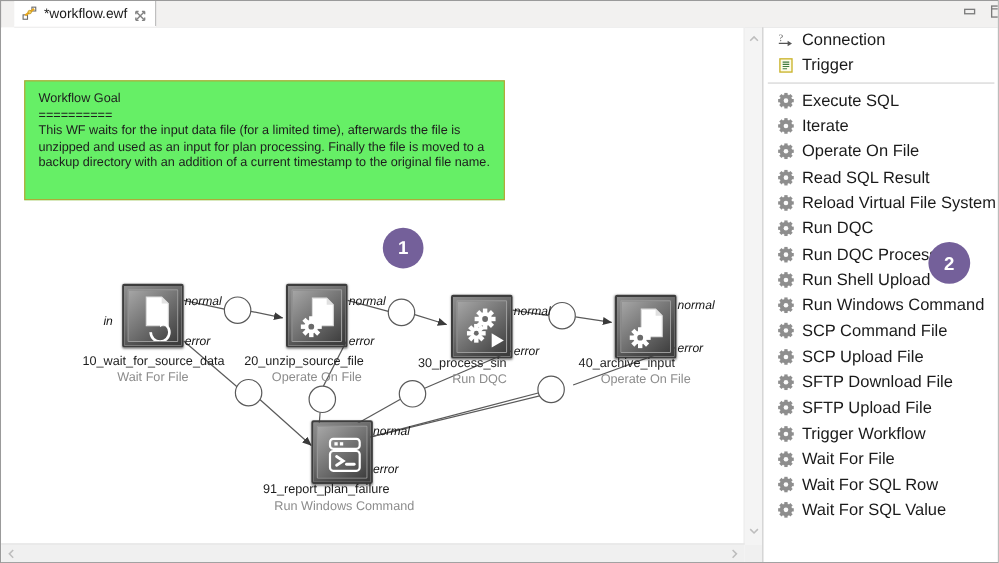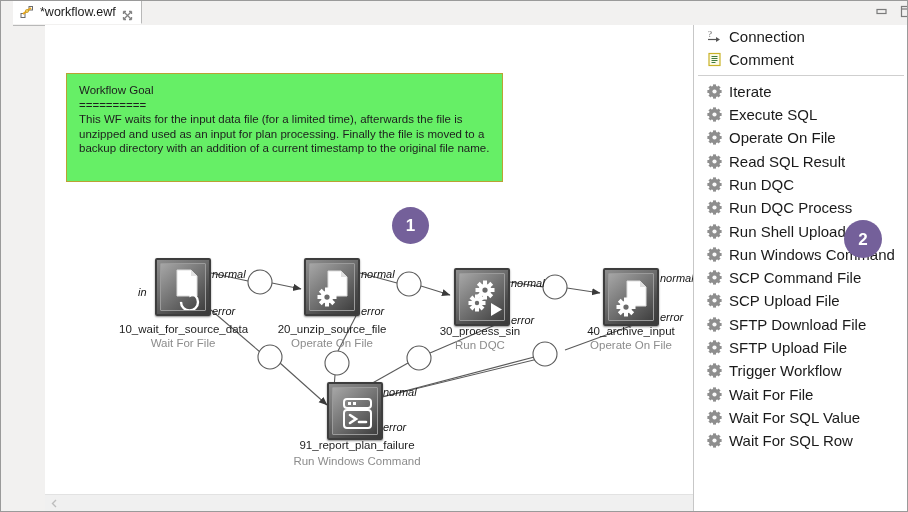--- a/index.html
+++ b/index.html
@@ -21,21 +21,21 @@
        border-bottom:1px solid #ffffff;box-sizing:border-box;}
   .tab-title{font-size:12.5px;color:#1b1b1b;white-space:nowrap;}
   .tab-icon{width:14px;height:14px;position:relative;display:block;}
   .close-x{width:11px;height:11px;display:block;opacity:.75;}
 
   .wincontrols{position:absolute;right:6px;top:3px;display:flex;gap:12px;align-items:center;}
   .wc{width:13px;height:13px;display:block;}
 
   
   .canvas-wrap{position:absolute;left:0;top:24px;width:692px;height:486px;
-               background:#ffffff;overflow:hidden;margin-left:44px;}
+               background:#ffffff;overflow:hidden;}
   .canvas{position:absolute;left:0;top:0;width:676px;height:470px;background:#ffffff;}
   .vscroll{position:absolute;right:0;top:0;width:16px;height:470px;background:#f4f4f4;
            border-left:1px solid #ededed;}
   .hscroll{position:absolute;left:0;bottom:0;width:676px;height:16px;background:#f0f0f0;
            border-top:1px solid #e2e2e2;}
   .sc-arrow{position:absolute;font-size:10px;color:#bdbdbd;line-height:1;}
   .corner-box{position:absolute;right:0;bottom:0;width:16px;height:16px;background:#f0f0f0;}
 
   
   .comment{position:absolute;left:21px;top:48px;width:437px;height:109px;
@@ -52,21 +52,21 @@
   
   .node{position:absolute;width:56px;height:58px;box-sizing:border-box;
         border:2px solid #3d3d3d;border-radius:2px;
         background:linear-gradient(145deg,#8e8e8e 0%,#6f6f6f 38%,#4a4a4a 72%,#3a3a3a 100%);
         box-shadow:0 1px 2px rgba(0,0,0,.45);}
   .node .inner{position:absolute;left:3px;top:3px;right:3px;bottom:3px;
                border:1px solid #9b9b9b;border-radius:1px;overflow:hidden;}
   .node svg{position:absolute;left:0;top:0;}
 
   .nlabel{position:absolute;font-size:11.5px;color:#1d1d1d;white-space:nowrap;
-          text-align:center;}
+          }
   .ntype{position:absolute;font-size:11.5px;color:#8c8c8c;white-space:nowrap;
          text-align:center;}
   .plabel{position:absolute;font-size:11px;color:#141414;font-style:italic;
           white-space:nowrap;}
 
   
   .edges{position:absolute;left:0;top:0;width:676px;height:470px;pointer-events:none;}
 
   
   .palette{position:absolute;left:692px;top:24px;width:214px;height:486px;
@@ -364,78 +364,78 @@
       <div class="pitem">
         <span class="picon"><svg width="15" height="15" viewBox="0 0 15 15">
             <rect x="2" y="1.5" width="11" height="12" fill="#fdfbe8" stroke="#c9b227" stroke-width="1.2"></rect>
             <g stroke="#3f7a3f" stroke-width="1">
               <path d="M4.5 4.5 h6"></path>
               <path d="M4.5 6.5 h6"></path>
               <path d="M4.5 8.5 h6"></path>
               <path d="M4.5 10.5 h4"></path>
             </g>
           </svg></span>
-        <span class="plab">Comment</span>
+        <span class="plab">Trigger</span>
       </div>
       <div class="psep"></div>
       <div class="pitem">
         <span class="picon"><svg width="15" height="15" viewBox="0 0 15 15">
             <g fill="#8e8e8e" stroke="#6f6f6f" stroke-width=".5">
               <circle cx="7.5" cy="7.5" r="5.4"></circle>
             </g>
             <g fill="#8e8e8e">
               <rect x="11.6" y="6.0" width="3" height="3" transform="rotate(0,13.1,7.5)"></rect>
               <rect x="10.0" y="10.0" width="3" height="3" transform="rotate(45,11.5,11.5)"></rect>
               <rect x="6.0" y="11.6" width="3" height="3" transform="rotate(90,7.5,13.1)"></rect>
               <rect x="2.0" y="10.0" width="3" height="3" transform="rotate(135,3.5,11.5)"></rect>
               <rect x="0.4" y="6.0" width="3" height="3" transform="rotate(180,1.9,7.5)"></rect>
               <rect x="2.0" y="2.0" width="3" height="3" transform="rotate(225,3.5,3.5)"></rect>
               <rect x="6.0" y="0.4" width="3" height="3" transform="rotate(270,7.5,1.9)"></rect>
               <rect x="10.0" y="2.0" width="3" height="3" transform="rotate(315,11.5,3.5)"></rect>
             </g>
             <circle cx="7.5" cy="7.5" r="2.1" fill="#fbfbfb"></circle>
           </svg></span>
+        <span class="plab">Execute SQL</span>
+      </div>
+      <div class="pitem">
+        <span class="picon"><svg width="15" height="15" viewBox="0 0 15 15">
+            <g fill="#8e8e8e" stroke="#6f6f6f" stroke-width=".5">
+              <circle cx="7.5" cy="7.5" r="5.4"></circle>
+            </g>
+            <g fill="#8e8e8e">
+              <rect x="11.6" y="6.0" width="3" height="3" transform="rotate(0,13.1,7.5)"></rect>
+              <rect x="10.0" y="10.0" width="3" height="3" transform="rotate(45,11.5,11.5)"></rect>
+              <rect x="6.0" y="11.6" width="3" height="3" transform="rotate(90,7.5,13.1)"></rect>
+              <rect x="2.0" y="10.0" width="3" height="3" transform="rotate(135,3.5,11.5)"></rect>
+              <rect x="0.4" y="6.0" width="3" height="3" transform="rotate(180,1.9,7.5)"></rect>
+              <rect x="2.0" y="2.0" width="3" height="3" transform="rotate(225,3.5,3.5)"></rect>
+              <rect x="6.0" y="0.4" width="3" height="3" transform="rotate(270,7.5,1.9)"></rect>
+              <rect x="10.0" y="2.0" width="3" height="3" transform="rotate(315,11.5,3.5)"></rect>
+            </g>
+            <circle cx="7.5" cy="7.5" r="2.1" fill="#fbfbfb"></circle>
+          </svg></span>
         <span class="plab">Iterate</span>
       </div>
       <div class="pitem">
         <span class="picon"><svg width="15" height="15" viewBox="0 0 15 15">
             <g fill="#8e8e8e" stroke="#6f6f6f" stroke-width=".5">
               <circle cx="7.5" cy="7.5" r="5.4"></circle>
             </g>
             <g fill="#8e8e8e">
               <rect x="11.6" y="6.0" width="3" height="3" transform="rotate(0,13.1,7.5)"></rect>
               <rect x="10.0" y="10.0" width="3" height="3" transform="rotate(45,11.5,11.5)"></rect>
               <rect x="6.0" y="11.6" width="3" height="3" transform="rotate(90,7.5,13.1)"></rect>
               <rect x="2.0" y="10.0" width="3" height="3" transform="rotate(135,3.5,11.5)"></rect>
               <rect x="0.4" y="6.0" width="3" height="3" transform="rotate(180,1.9,7.5)"></rect>
               <rect x="2.0" y="2.0" width="3" height="3" transform="rotate(225,3.5,3.5)"></rect>
               <rect x="6.0" y="0.4" width="3" height="3" transform="rotate(270,7.5,1.9)"></rect>
               <rect x="10.0" y="2.0" width="3" height="3" transform="rotate(315,11.5,3.5)"></rect>
             </g>
             <circle cx="7.5" cy="7.5" r="2.1" fill="#fbfbfb"></circle>
           </svg></span>
-        <span class="plab">Execute SQL</span>
-      </div>
-      <div class="pitem">
-        <span class="picon"><svg width="15" height="15" viewBox="0 0 15 15">
-            <g fill="#8e8e8e" stroke="#6f6f6f" stroke-width=".5">
-              <circle cx="7.5" cy="7.5" r="5.4"></circle>
-            </g>
-            <g fill="#8e8e8e">
-              <rect x="11.6" y="6.0" width="3" height="3" transform="rotate(0,13.1,7.5)"></rect>
-              <rect x="10.0" y="10.0" width="3" height="3" transform="rotate(45,11.5,11.5)"></rect>
-              <rect x="6.0" y="11.6" width="3" height="3" transform="rotate(90,7.5,13.1)"></rect>
-              <rect x="2.0" y="10.0" width="3" height="3" transform="rotate(135,3.5,11.5)"></rect>
-              <rect x="0.4" y="6.0" width="3" height="3" transform="rotate(180,1.9,7.5)"></rect>
-              <rect x="2.0" y="2.0" width="3" height="3" transform="rotate(225,3.5,3.5)"></rect>
-              <rect x="6.0" y="0.4" width="3" height="3" transform="rotate(270,7.5,1.9)"></rect>
-              <rect x="10.0" y="2.0" width="3" height="3" transform="rotate(315,11.5,3.5)"></rect>
-            </g>
-            <circle cx="7.5" cy="7.5" r="2.1" fill="#fbfbfb"></circle>
-          </svg></span>
         <span class="plab">Operate On File</span>
       </div>
       <div class="pitem">
         <span class="picon"><svg width="15" height="15" viewBox="0 0 15 15">
             <g fill="#8e8e8e" stroke="#6f6f6f" stroke-width=".5">
               <circle cx="7.5" cy="7.5" r="5.4"></circle>
             </g>
             <g fill="#8e8e8e">
               <rect x="11.6" y="6.0" width="3" height="3" transform="rotate(0,13.1,7.5)"></rect>
               <rect x="10.0" y="10.0" width="3" height="3" transform="rotate(45,11.5,11.5)"></rect>
@@ -460,20 +460,39 @@
               <rect x="10.0" y="10.0" width="3" height="3" transform="rotate(45,11.5,11.5)"></rect>
               <rect x="6.0" y="11.6" width="3" height="3" transform="rotate(90,7.5,13.1)"></rect>
               <rect x="2.0" y="10.0" width="3" height="3" transform="rotate(135,3.5,11.5)"></rect>
               <rect x="0.4" y="6.0" width="3" height="3" transform="rotate(180,1.9,7.5)"></rect>
               <rect x="2.0" y="2.0" width="3" height="3" transform="rotate(225,3.5,3.5)"></rect>
               <rect x="6.0" y="0.4" width="3" height="3" transform="rotate(270,7.5,1.9)"></rect>
               <rect x="10.0" y="2.0" width="3" height="3" transform="rotate(315,11.5,3.5)"></rect>
             </g>
             <circle cx="7.5" cy="7.5" r="2.1" fill="#fbfbfb"></circle>
           </svg></span>
+        <span class="plab">Reload Virtual File System</span>
+      </div>
+      <div class="pitem">
+        <span class="picon"><svg width="15" height="15" viewBox="0 0 15 15">
+            <g fill="#8e8e8e" stroke="#6f6f6f" stroke-width=".5">
+              <circle cx="7.5" cy="7.5" r="5.4"></circle>
+            </g>
+            <g fill="#8e8e8e">
+              <rect x="11.6" y="6.0" width="3" height="3" transform="rotate(0,13.1,7.5)"></rect>
+              <rect x="10.0" y="10.0" width="3" height="3" transform="rotate(45,11.5,11.5)"></rect>
+              <rect x="6.0" y="11.6" width="3" height="3" transform="rotate(90,7.5,13.1)"></rect>
+              <rect x="2.0" y="10.0" width="3" height="3" transform="rotate(135,3.5,11.5)"></rect>
+              <rect x="0.4" y="6.0" width="3" height="3" transform="rotate(180,1.9,7.5)"></rect>
+              <rect x="2.0" y="2.0" width="3" height="3" transform="rotate(225,3.5,3.5)"></rect>
+              <rect x="6.0" y="0.4" width="3" height="3" transform="rotate(270,7.5,1.9)"></rect>
+              <rect x="10.0" y="2.0" width="3" height="3" transform="rotate(315,11.5,3.5)"></rect>
+            </g>
+            <circle cx="7.5" cy="7.5" r="2.1" fill="#fbfbfb"></circle>
+          </svg></span>
         <span class="plab">Run DQC</span>
       </div>
       <div class="pitem">
         <span class="picon"><svg width="15" height="15" viewBox="0 0 15 15">
             <g fill="#8e8e8e" stroke="#6f6f6f" stroke-width=".5">
               <circle cx="7.5" cy="7.5" r="5.4"></circle>
             </g>
             <g fill="#8e8e8e">
               <rect x="11.6" y="6.0" width="3" height="3" transform="rotate(0,13.1,7.5)"></rect>
               <rect x="10.0" y="10.0" width="3" height="3" transform="rotate(45,11.5,11.5)"></rect>
@@ -650,40 +669,40 @@
               <rect x="10.0" y="10.0" width="3" height="3" transform="rotate(45,11.5,11.5)"></rect>
               <rect x="6.0" y="11.6" width="3" height="3" transform="rotate(90,7.5,13.1)"></rect>
               <rect x="2.0" y="10.0" width="3" height="3" transform="rotate(135,3.5,11.5)"></rect>
               <rect x="0.4" y="6.0" width="3" height="3" transform="rotate(180,1.9,7.5)"></rect>
               <rect x="2.0" y="2.0" width="3" height="3" transform="rotate(225,3.5,3.5)"></rect>
               <rect x="6.0" y="0.4" width="3" height="3" transform="rotate(270,7.5,1.9)"></rect>
               <rect x="10.0" y="2.0" width="3" height="3" transform="rotate(315,11.5,3.5)"></rect>
             </g>
             <circle cx="7.5" cy="7.5" r="2.1" fill="#fbfbfb"></circle>
           </svg></span>
+        <span class="plab">Wait For SQL Row</span>
+      </div>
+      <div class="pitem">
+        <span class="picon"><svg width="15" height="15" viewBox="0 0 15 15">
+            <g fill="#8e8e8e" stroke="#6f6f6f" stroke-width=".5">
+              <circle cx="7.5" cy="7.5" r="5.4"></circle>
+            </g>
+            <g fill="#8e8e8e">
+              <rect x="11.6" y="6.0" width="3" height="3" transform="rotate(0,13.1,7.5)"></rect>
+              <rect x="10.0" y="10.0" width="3" height="3" transform="rotate(45,11.5,11.5)"></rect>
+              <rect x="6.0" y="11.6" width="3" height="3" transform="rotate(90,7.5,13.1)"></rect>
+              <rect x="2.0" y="10.0" width="3" height="3" transform="rotate(135,3.5,11.5)"></rect>
+              <rect x="0.4" y="6.0" width="3" height="3" transform="rotate(180,1.9,7.5)"></rect>
+              <rect x="2.0" y="2.0" width="3" height="3" transform="rotate(225,3.5,3.5)"></rect>
+              <rect x="6.0" y="0.4" width="3" height="3" transform="rotate(270,7.5,1.9)"></rect>
+              <rect x="10.0" y="2.0" width="3" height="3" transform="rotate(315,11.5,3.5)"></rect>
+            </g>
+            <circle cx="7.5" cy="7.5" r="2.1" fill="#fbfbfb"></circle>
+          </svg></span>
         <span class="plab">Wait For SQL Value</span>
-      </div>
-      <div class="pitem">
-        <span class="picon"><svg width="15" height="15" viewBox="0 0 15 15">
-            <g fill="#8e8e8e" stroke="#6f6f6f" stroke-width=".5">
-              <circle cx="7.5" cy="7.5" r="5.4"></circle>
-            </g>
-            <g fill="#8e8e8e">
-              <rect x="11.6" y="6.0" width="3" height="3" transform="rotate(0,13.1,7.5)"></rect>
-              <rect x="10.0" y="10.0" width="3" height="3" transform="rotate(45,11.5,11.5)"></rect>
-              <rect x="6.0" y="11.6" width="3" height="3" transform="rotate(90,7.5,13.1)"></rect>
-              <rect x="2.0" y="10.0" width="3" height="3" transform="rotate(135,3.5,11.5)"></rect>
-              <rect x="0.4" y="6.0" width="3" height="3" transform="rotate(180,1.9,7.5)"></rect>
-              <rect x="2.0" y="2.0" width="3" height="3" transform="rotate(225,3.5,3.5)"></rect>
-              <rect x="6.0" y="0.4" width="3" height="3" transform="rotate(270,7.5,1.9)"></rect>
-              <rect x="10.0" y="2.0" width="3" height="3" transform="rotate(315,11.5,3.5)"></rect>
-            </g>
-            <circle cx="7.5" cy="7.5" r="2.1" fill="#fbfbfb"></circle>
-          </svg></span>
-        <span class="plab">Wait For SQL Row</span>
       </div>
     </div>
 
   <div class="badge" id="badge2" style="left: 843px; top: 219px; width: 38px; height: 38px; background: rgb(116, 96, 154); position: absolute;">
     <span>2</span>
   </div>
 
 </div>
 
 </body></html>

